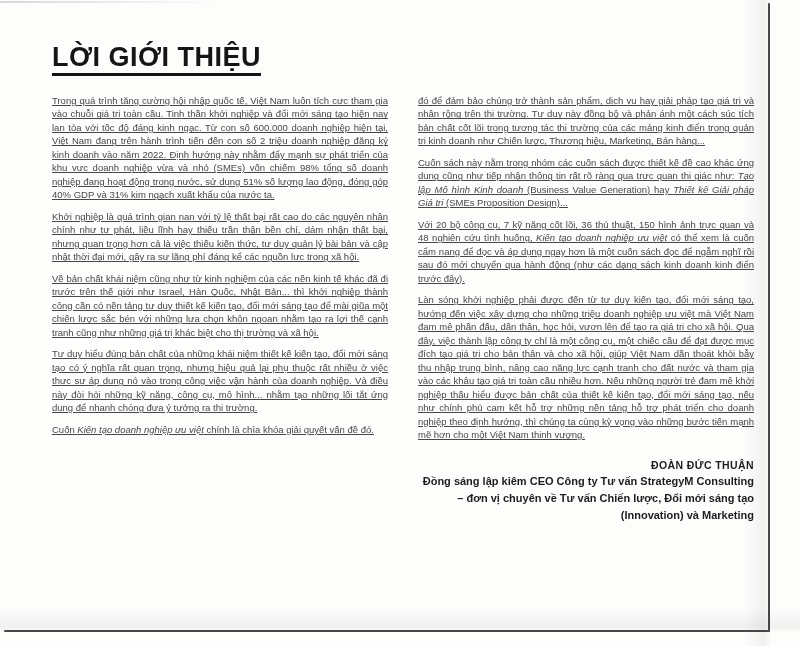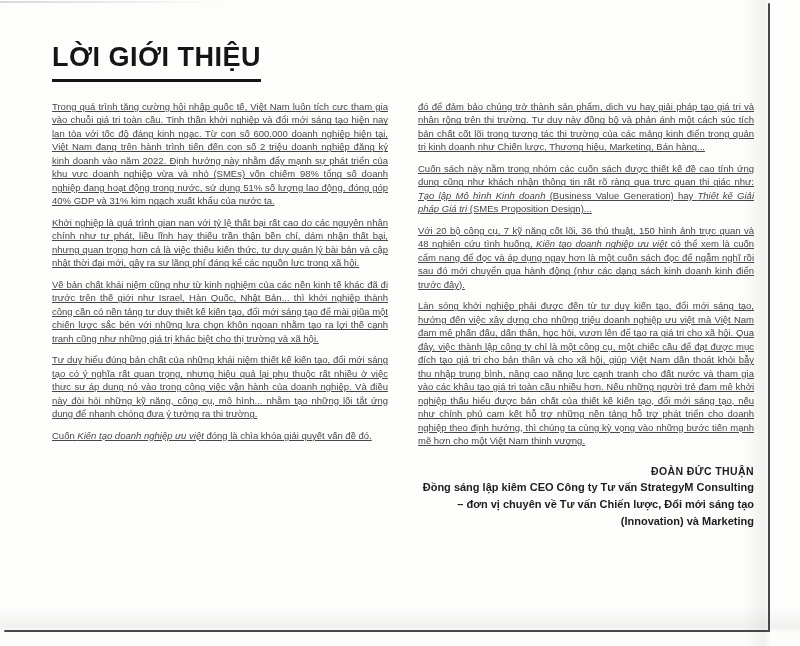--- a/index.html
+++ b/index.html
@@ -25,21 +25,20 @@
     color: #474747;
   }
 
   .page-title {
     display: inline-block;
     font-size: 27px;
     font-weight: 800;
     letter-spacing: 0.5px;
     color: #151515;
     border-bottom: 3px solid #151515;
-    padding-bottom: 6px;
   }
 
   .columns {
     display: flex;
     gap: 30px;
     margin-top: 18px;
   }
   .col {
     flex: 1;
     min-width: 0;
@@ -101,27 +100,27 @@
 
   <div class="content">
     <h1 class="page-title">LỜI GIỚI THIỆU</h1>
 
     <div class="columns">
       <div class="col" id="col-left">
           <p class="para"><span>Trong quá trình tăng cường hội nhập quốc tế, Việt Nam luôn tích cực tham gia vào chuỗi giá trị toàn cầu. Tinh thần khởi nghiệp và đổi mới sáng tạo hiện nay lan tỏa với tốc độ đáng kinh ngạc. Từ con số 600.000 doanh nghiệp hiện tại, Việt Nam đang trên hành trình tiến đến con số 2 triệu doanh nghiệp đăng ký kinh doanh vào năm 2022. Định hướng này nhằm đẩy mạnh sự phát triển của khu vực doanh nghiệp vừa và nhỏ (SMEs) vốn chiếm 98% tổng số doanh nghiệp đang hoạt động trong nước, sử dụng 51% số lượng lao động, đóng góp 40% GDP và 31% kim ngạch xuất khẩu của nước ta.</span></p>
           <p class="para"><span>Khởi nghiệp là quá trình gian nan với tỷ lệ thất bại rất cao do các nguyên nhân chính như tự phát, liều lĩnh hay thiếu trần thận bền chí, dám nhận thất bại, nhưng quan trọng hơn cả là việc thiếu kiến thức, tư duy quản lý bài bản và cập nhật thời đại mới, gây ra sự lãng phí đáng kể các nguồn lực trong xã hội.</span></p>
           <p class="para"><span>Về bản chất khái niệm cũng như từ kinh nghiệm của các nền kinh tế khác đã đi trước trên thế giới như Israel, Hàn Quốc, Nhật Bản... thì khởi nghiệp thành công cần có nền tảng tư duy thiết kế kiến tạo, đổi mới sáng tạo để mài giũa một chiến lược sắc bén với những lựa chọn khôn ngoan nhằm tạo ra lợi thế cạnh tranh cũng như những giá trị khác biệt cho thị trường và xã hội.</span></p>
           <p class="para"><span>Tư duy hiểu đúng bản chất của những khái niệm thiết kế kiến tạo, đổi mới sáng tạo có ý nghĩa rất quan trọng, nhưng hiệu quả lại phụ thuộc rất nhiều ở việc thực sự áp dụng nó vào trong công việc vận hành của doanh nghiệp. Và điều này đòi hỏi những kỹ năng, công cụ, mô hình... nhằm tạo những lối tắt ứng dụng để nhanh chóng đưa ý tưởng ra thị trường.</span></p>
-          <p class="para"><span>Cuốn </span><span class="it">Kiến tạo doanh nghiệp ưu việt</span><span> đóng là chìa khóa giải quyết vấn đề đó.</span></p>
+          <p class="para"><span>Cuốn </span><span class="it">Kiến tạo doanh nghiệp ưu việt</span><span> chính là chìa khóa giải quyết vấn đề đó.</span></p>
         </div>
 
       <div class="col">
         <div id="col-right-paras">
             <p class="para"><span>đó để đảm bảo chúng trở thành sản phẩm, dịch vụ hay giải pháp tạo giá trị và nhân rộng trên thị trường. Tư duy này đồng bộ và phản ánh một cách súc tích bản chất cốt lõi trong tương tác thị trường của các mảng kinh điển trong quản trị kinh doanh như Chiến lược, Thương hiệu, Marketing, Bán hàng...</span></p>
-            <p class="para"><span>Cuốn sách này nằm trong nhóm các cuốn sách được thiết kế đề cao tính ứng dụng cũng như khách nhận thông tin rất rõ ràng qua trực quan thị giác như: </span><span class="it">Tạo lập Mô hình Kinh doanh</span><span> (Business Value Generation) hay </span><span class="it">Thiết kế Giải pháp Giá trị</span><span> (SMEs Proposition Design)...</span></p>
+            <p class="para"><span>Cuốn sách này nằm trong nhóm các cuốn sách được thiết kế đề cao khác ứng dụng cũng như tiếp nhận thông tin rất rõ ràng qua trực quan thị giác như: </span><span class="it">Tạo lập Mô hình Kinh doanh</span><span> (Business Value Generation) hay </span><span class="it">Thiết kế Giải pháp Giá trị</span><span> (SMEs Proposition Design)...</span></p>
             <p class="para"><span>Với 20 bộ công cụ, 7 kỹ năng cốt lõi, 36 thủ thuật, 150 hình ảnh trực quan và 48 nghiên cứu tình huống, </span><span class="it">Kiến tạo doanh nghiệp ưu việt</span><span> có thể xem là cuốn cẩm nang để đọc và áp dụng ngay hơn là một cuốn sách đọc để ngẫm nghĩ rồi sau đó mới chuyển qua hành động (như các dạng sách kinh doanh kinh điển trước đây).</span></p>
             <p class="para"><span>Làn sóng khởi nghiệp phải được đến từ tư duy kiến tạo, đổi mới sáng tạo, hướng đến việc xây dựng cho những triệu doanh nghiệp ưu việt mà Việt Nam đam mê phấn đấu, dấn thân, học hỏi, vươn lên để tạo ra giá trị cho xã hội. Qua đây, việc thành lập công ty chỉ là một công cụ, một chiếc cầu để đạt được mục đích tạo giá trị cho bản thân và cho xã hội, giúp Việt Nam dần thoát khỏi bẫy thu nhập trung bình, nâng cao năng lực cạnh tranh cho đất nước và tham gia vào các khâu tạo giá trị toàn cầu nhiều hơn. Nếu những người trẻ đam mê khởi nghiệp thấu hiểu được bản chất của thiết kế kiến tạo, đổi mới sáng tạo, nếu như chính phủ cam kết hỗ trợ những nền tảng hỗ trợ phát triển cho doanh nghiệp theo định hướng, thì chúng ta cùng kỳ vọng vào những bước tiến mạnh mẽ hơn cho một Việt Nam thịnh vượng.</span></p>
           </div>
 
         <div class="signature">
           <div class="sig-name">ĐOÀN ĐỨC THUẬN</div>
           <div class="sig-role">Đồng sáng lập kiêm CEO Công ty Tư vấn StrategyM Consulting – đơn vị chuyên về Tư vấn Chiến lược, Đổi mới sáng tạo (Innovation) và Marketing</div>
         </div>
       </div>
     </div>

